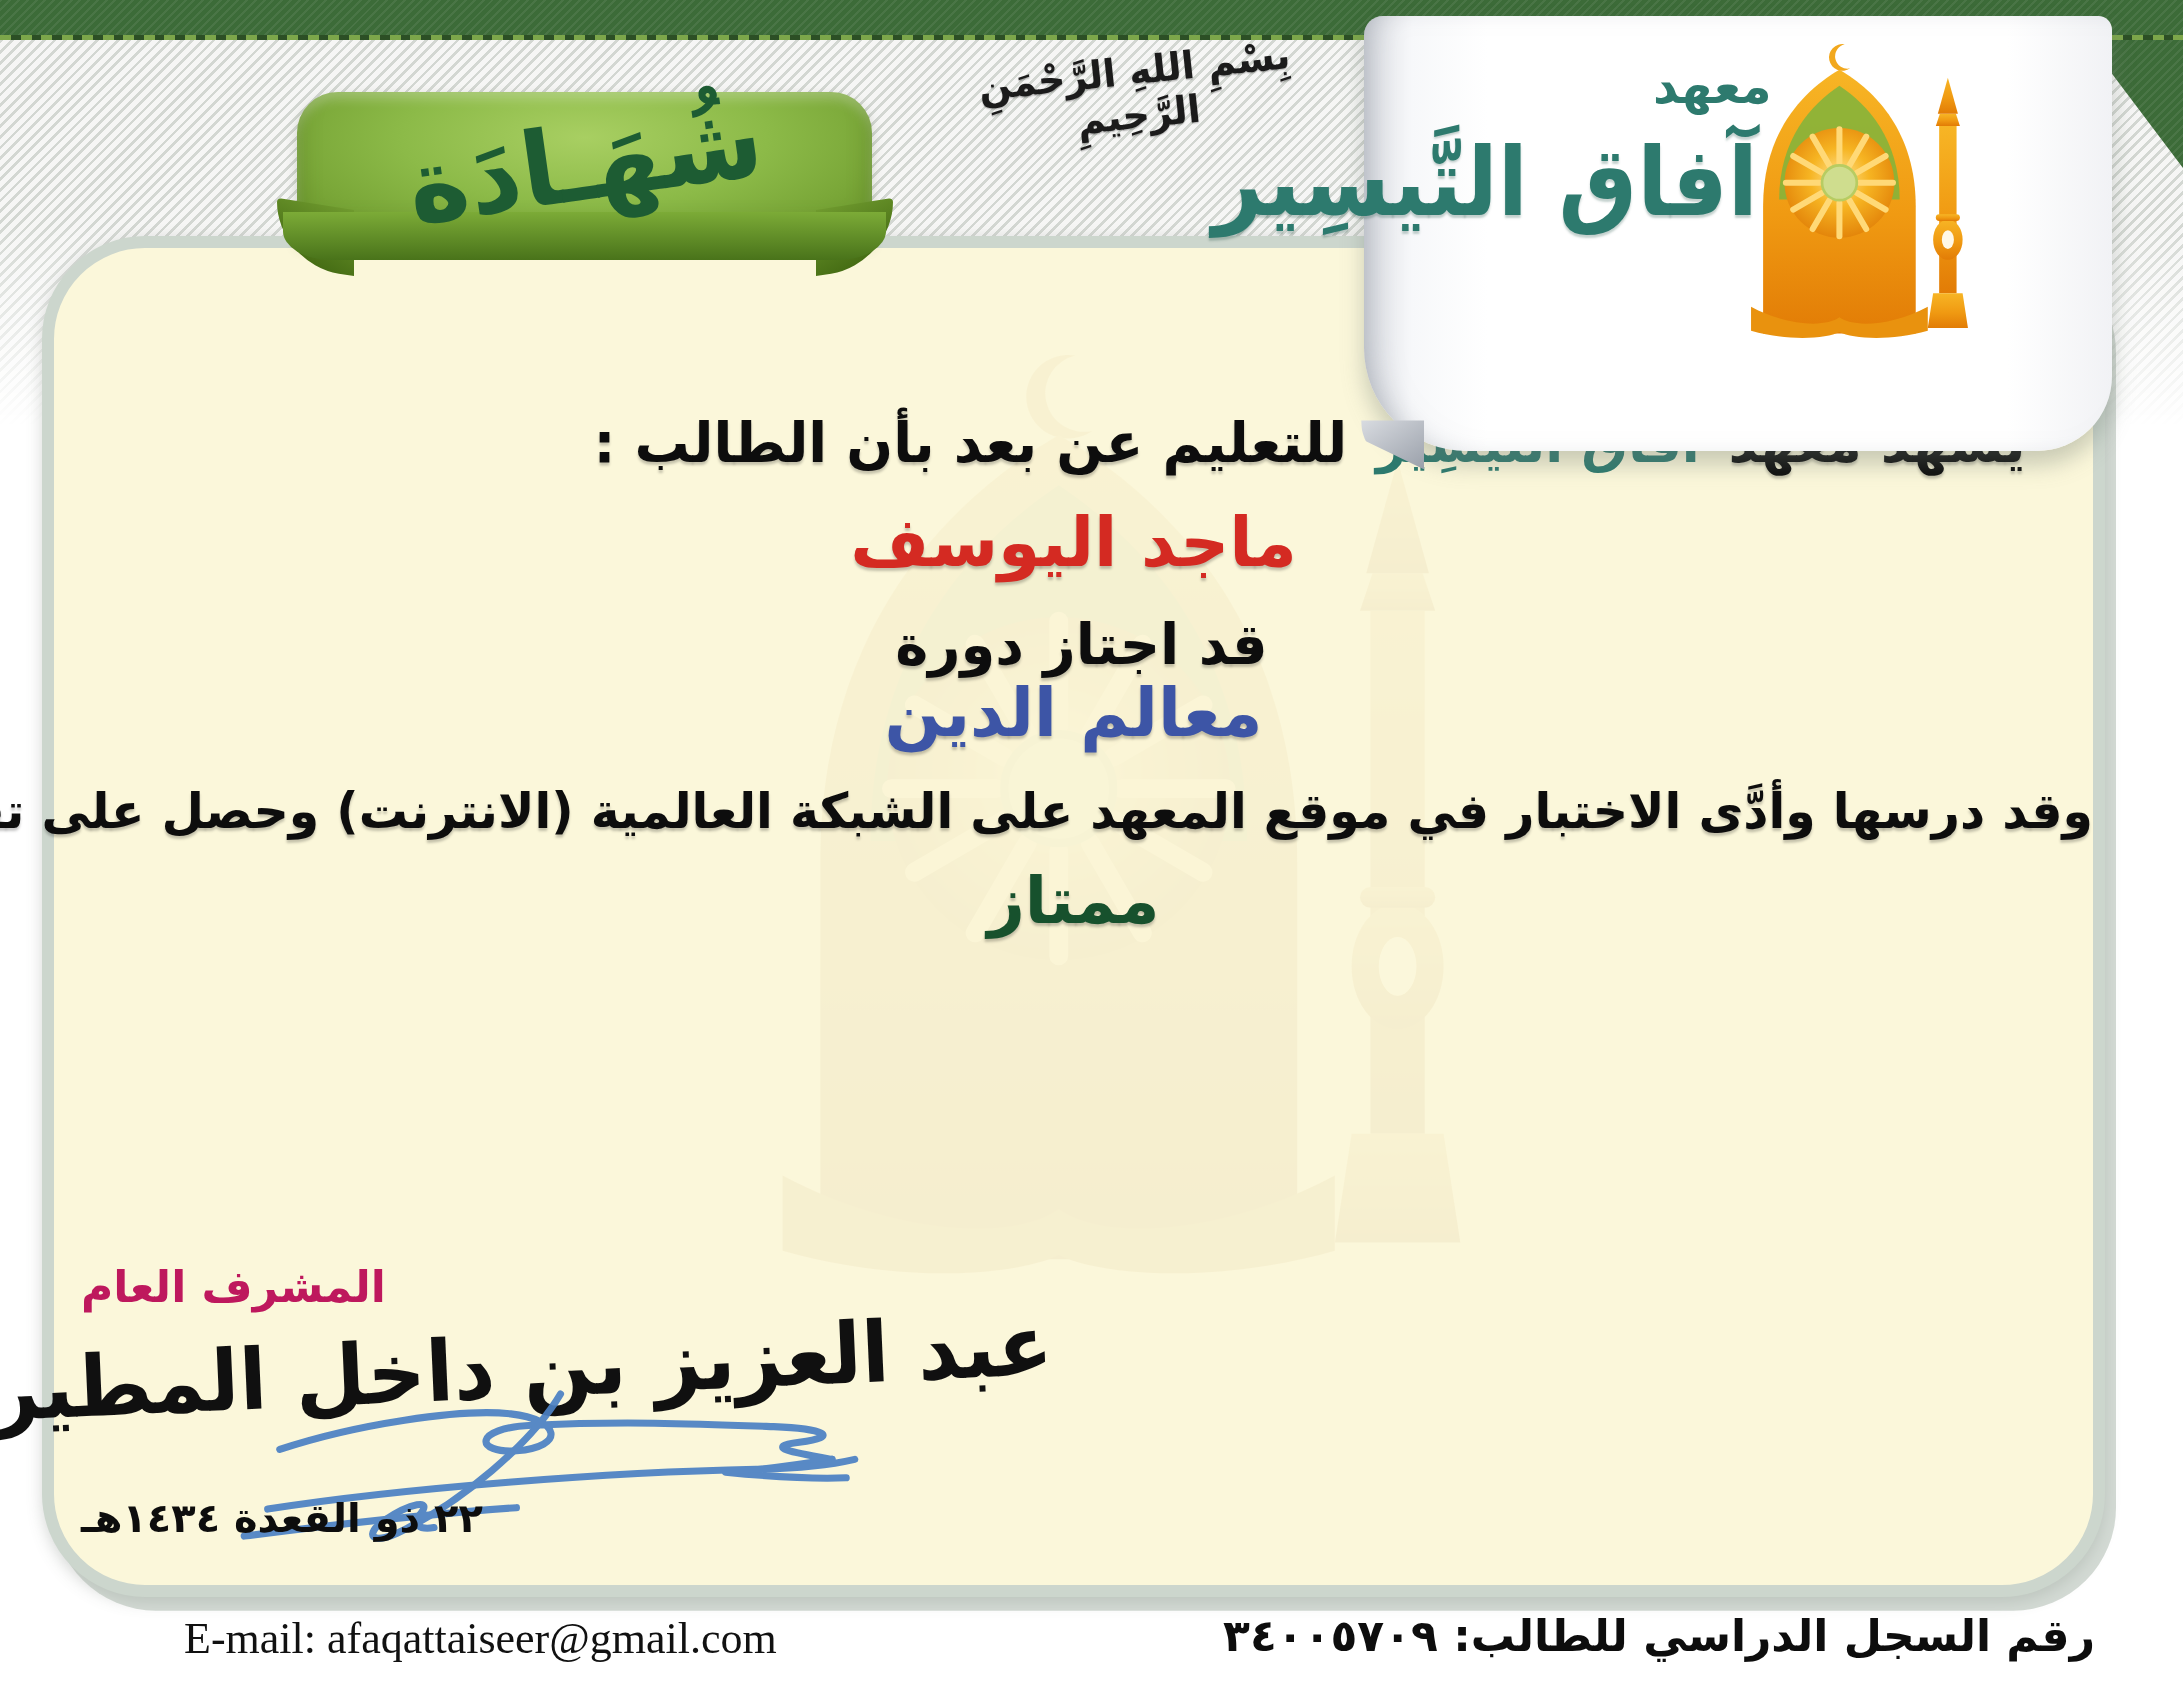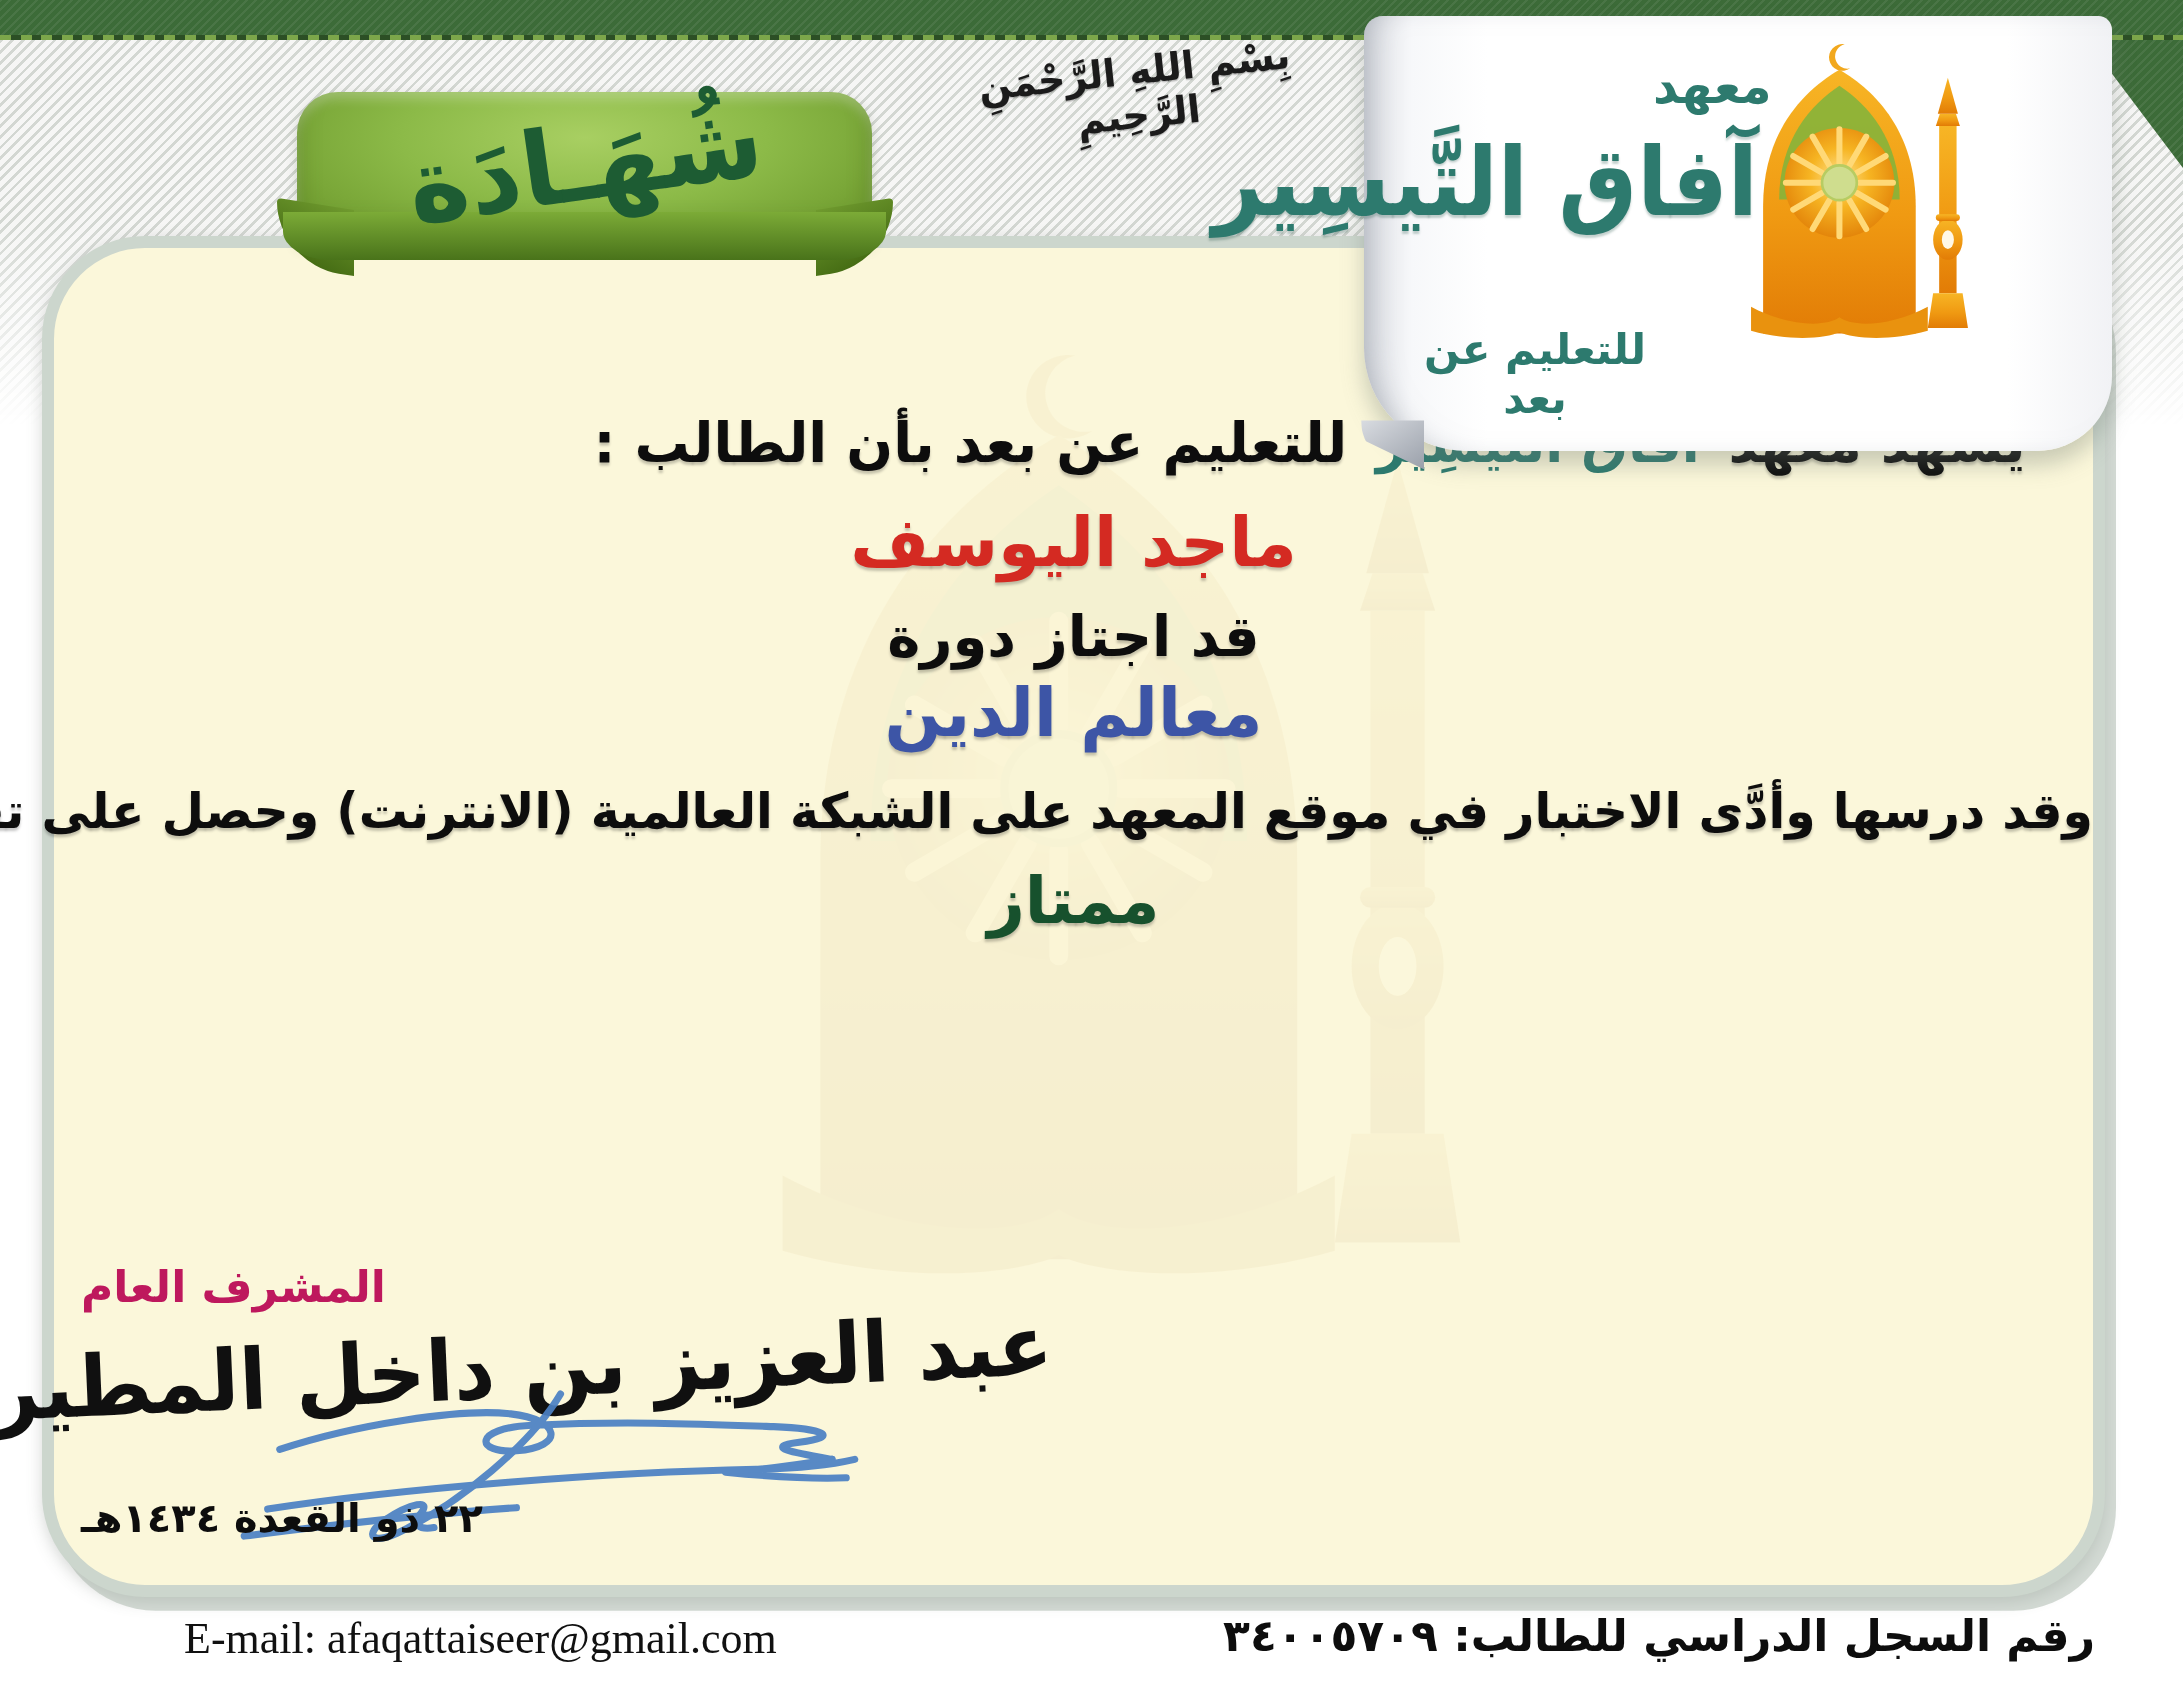--- a/index.html
+++ b/index.html
@@ -50,21 +50,21 @@
   .watermark svg { width:100%; height:100%; }
 
   .cert-line {
     position:absolute; left:0; width:100%; text-align:center; direction:rtl;
     font-weight:bold; color:#0d0d0d; white-space:nowrap;
     text-shadow:0 3.4px 2.7px rgba(0,0,0,.22);
   }
   .line-open    { top:163px;  font-size:55px; transform:translateX(236px); }
   .inline-brand { color:#2d7a6e; font-size:.95em; text-shadow:none; padding:0 9.6px; }
   .line-student { top:255px;  font-size:68px; color:#d42a22; }
-  .line-passed  { top:356px;  font-size:56px; }
+  .line-passed  { top:364px;  font-size:56px;margin-left:8px; }
   .line-course  { top:426px;  font-size:67px; color:#3d55a6; }
   .line-details { top:535px;  font-size:49px; }
   .line-grade   { top:615px;  font-size:65px; color:#17512d; }
   .line-advice1 { top:712px; font-size:49px; }
   .line-advice2 { top:796px; font-size:49px; }
 
   
   .sig-block { position:absolute; left:27px; top:1006px; width:972px; height:329px; }
   .sig-title {
     position:absolute; top:6.8px; left:0; width:100%; text-align:left; direction:rtl;
@@ -252,21 +252,20 @@
   </div>
 
   <div class="ribbon">
     <div class="ribbon-lip"></div>
     <div class="ribbon-title">شُهَـادَة</div>
   </div>
 
   <div class="banner">
     <div class="banner-institute">معهد</div>
     <div class="banner-name">آفاق التَّيسِير</div>
-    <div class="banner-tagline">للتعليم عن بعد</div>
     <div class="mosque">
       <svg viewBox="0 0 360 450" xmlns="http://www.w3.org/2000/svg" aria-hidden="true">
         <defs>
           <linearGradient id="gold" x1="0" y1="0" x2="0" y2="1">
             <stop offset="0" stop-color="#f7b525"></stop>
               <stop offset=".55" stop-color="#f09a12"></stop>
               <stop offset="1" stop-color="#e27c06"></stop>
           </linearGradient>
           <radialGradient id="sun" cx=".5" cy=".45" r=".6">
             <stop offset="0" stop-color="#ffe290"></stop>

